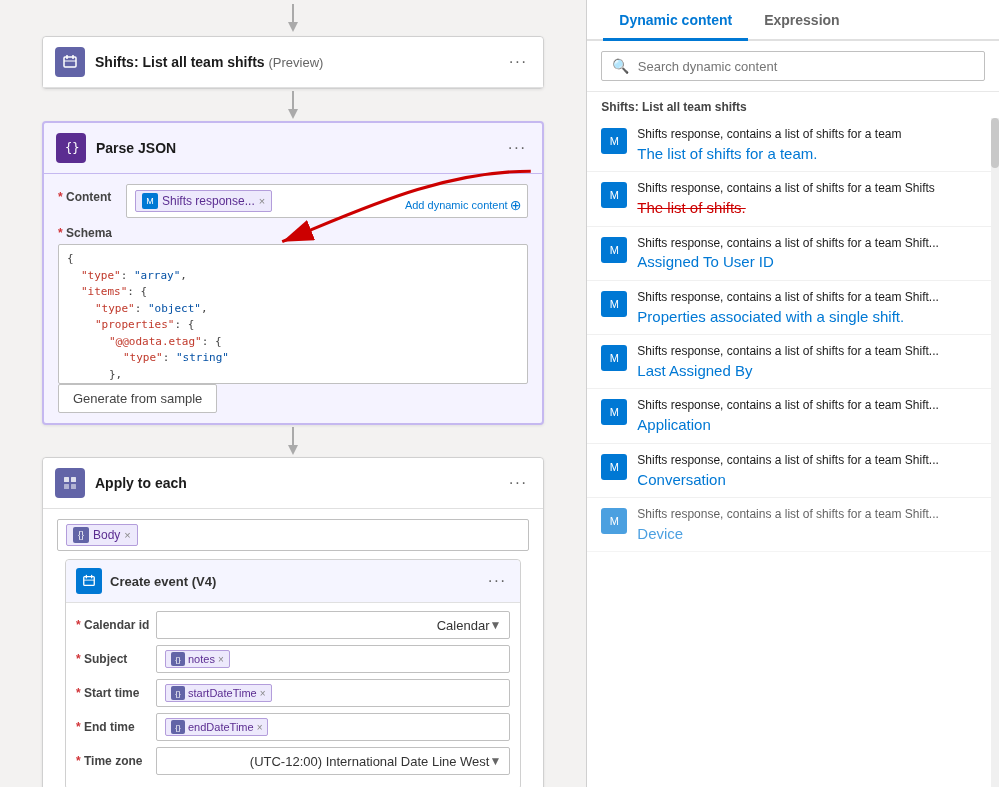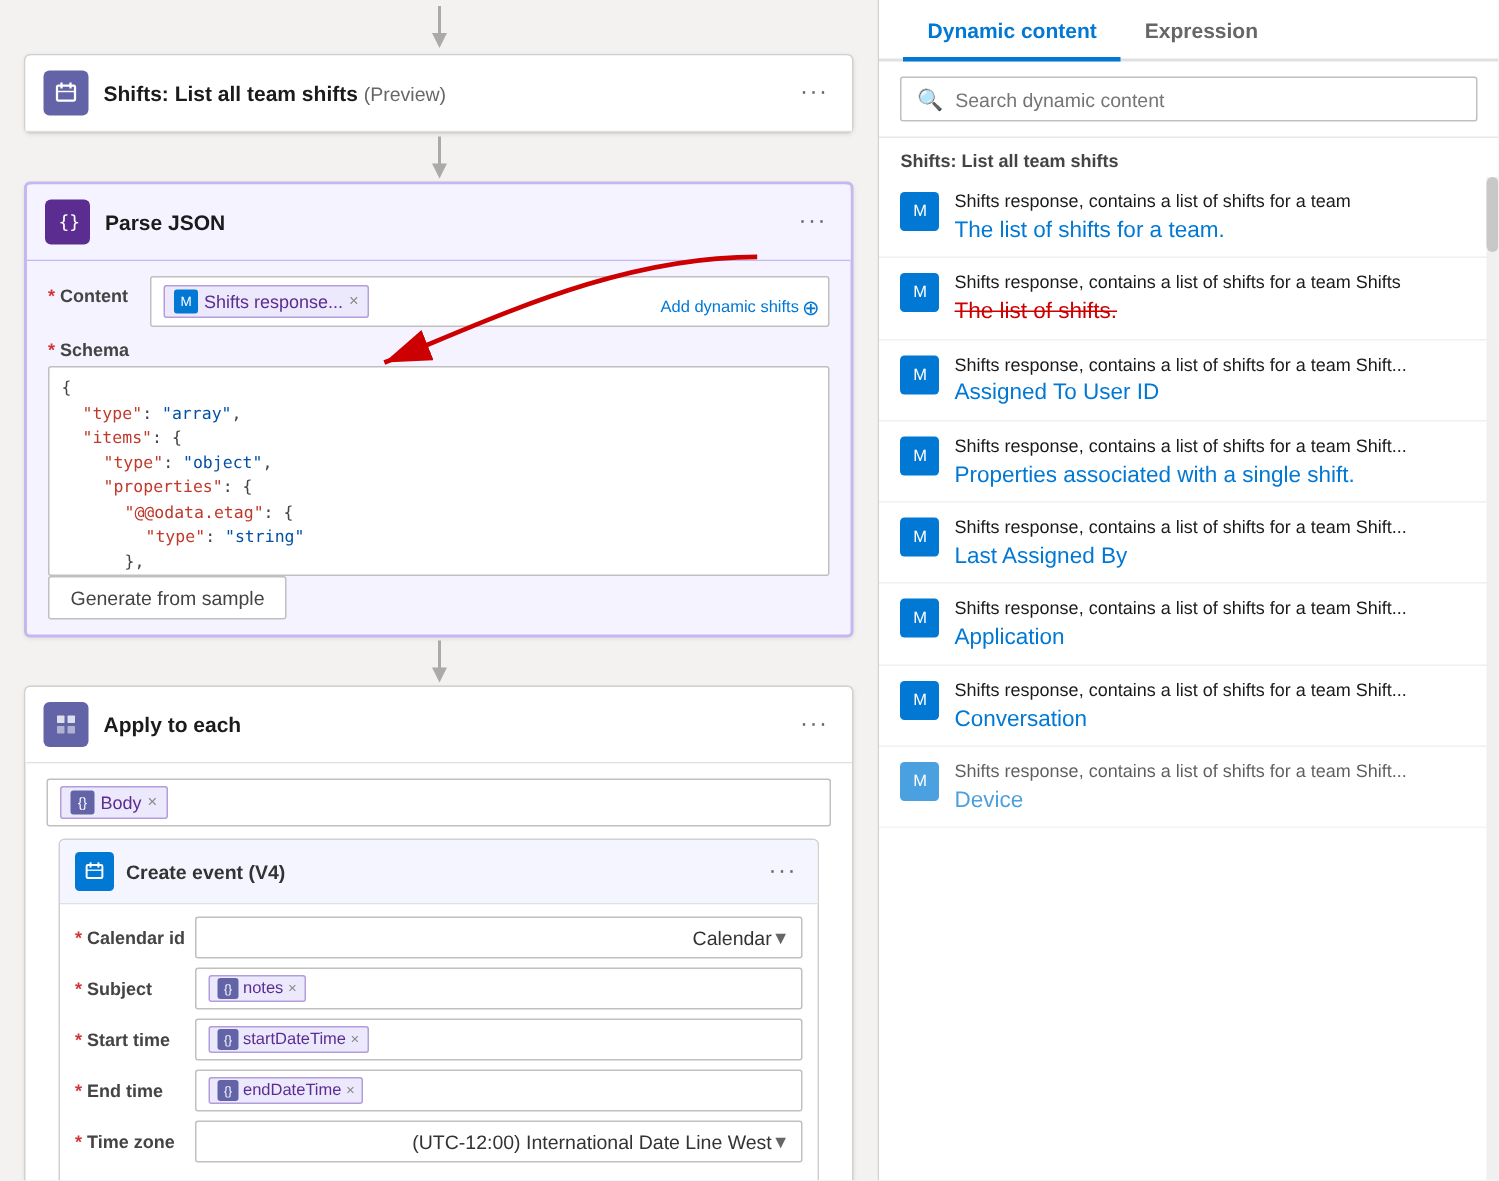--- a/index.html
+++ b/index.html
@@ -18,21 +18,21 @@
       width: 999px;
       height: 787px;
       position: relative;
     }
 
     
     .flow-panel {
       width: 610px;
       height: 787px;
       overflow: hidden;
-      padding: 0 16px;
+      padding: 0 42px;
       position: relative;
       background: #f3f2f1;
     }
 
     
     .connector {
       display: flex;
       justify-content: center;
       align-items: center;
       height: 32px;
@@ -540,21 +540,21 @@
           <div class="field-label">
             <span class="required">*</span> Content
           </div>
           <div class="field-input" style="position:relative; min-height:34px;">
             <div class="token-chip">
               <div class="chip-icon">M</div>
               <span>Shifts response...</span>
               <span class="chip-close">×</span>
             </div>
             <div class="add-dynamic-link">
-              <span>Add dynamic shifts</span>
+              <span>Add dynamic content</span>
               <span style="font-size:14px;color:#0078d4;">⊕</span>
             </div>
           </div>
         </div>
 
         
         <div class="schema-field">
           <div class="schema-label">
             <span class="required">*</span> Schema
           </div>

